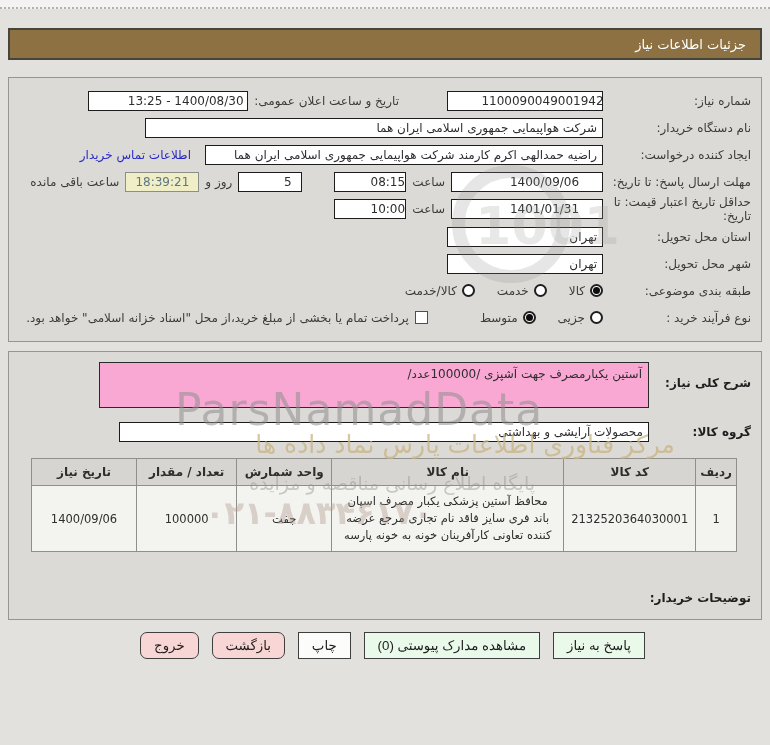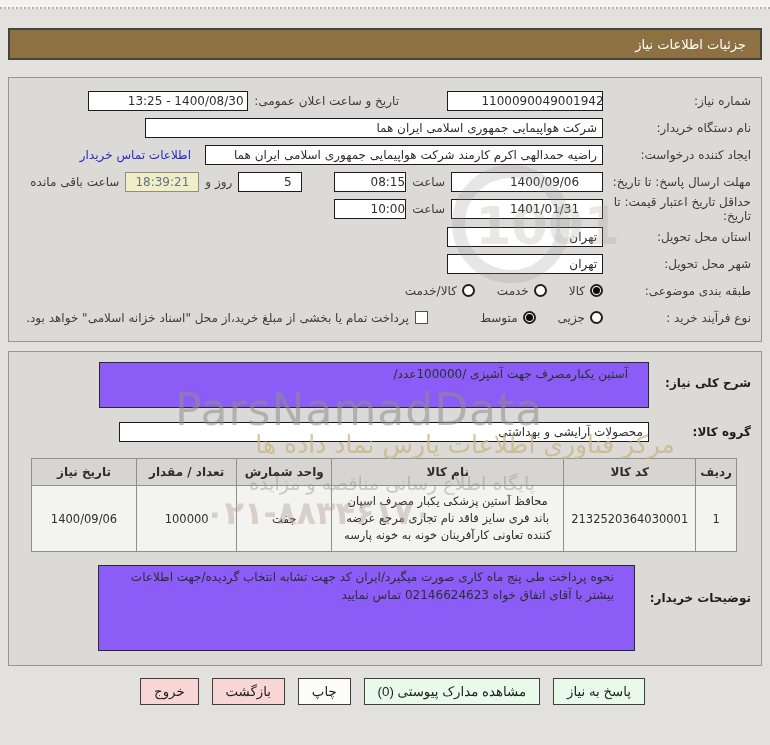--- a/index.html
+++ b/index.html
@@ -59,22 +59,22 @@
   .radio {
     width:13px; height:13px; flex:0 0 auto;
     border:2px solid #1f1f1f; border-radius:50%;
     background:#fff; position:relative;
   }
   .radio.on::after { content:""; position:absolute; inset:1px; background:#0c0c0c; border-radius:50%; }
   .opt { display:flex; align-items:center; gap:5px; margin-left:16px; }
   .checkbox { width:13px; height:13px; flex:0 0 auto; border:1px solid #4f4f4f; background:#fff; }
   .bold { font-weight:bold; color:#1f1f1f; }
   .txtbox {
-    background:#8b5cf6; border:1px solid #2a2a2a;
-    padding:2px 20px; line-height:1.5;
+    background:#f9a8d4; border:1px solid #2a2a2a;
+    padding:2px 6px; line-height:1.5;
     overflow:hidden;
     text-align:right;
   }
   .desc-box { width:550px; height:46px; }
   .notes-box { width:537px; height:86px; }
   .row-top { align-items:flex-start; }
   .section-head { margin:14px 4px 0 0; }
   .goods-table {
     border-collapse:collapse;
     margin:13px 14px 0 14px;
@@ -91,21 +91,21 @@
     margin:12px 125px 0 140px;
     display:flex; justify-content:space-between; align-items:center;
   }
   .btn {
     height:27px; border:1px solid #3f3f3f;
     display:inline-flex; align-items:center; justify-content:center;
     padding:0 13px; cursor:pointer; white-space:nowrap; color:#1e1e1e;
   }
   .btn-green { background:#eafaea; }
   .btn-white { background:#fcfcfa; }
-  .btn-pink  { background:#f9d6d6; }
+  .btn-pink  { background:#f9d6d6;border-radius:7px; }
   
   .wm { position:absolute; pointer-events:none; z-index:6; white-space:nowrap; }
   .wm-brand { top:384px; left:175px; font-size:44px; font-weight:normal; color:#8f8f8f; opacity:.55; letter-spacing:1px; }
   .wm-tan { top:430px; right:95px; font-size:25px; color:#c9b483; opacity:.75; }
   .wm-tender { top:472px; right:235px; font-size:19px; color:#9a9a96; opacity:.5; }
   .wm-phone { top:494px; left:205px; font-size:32px; color:#b29а8e; color:#b29a8e; opacity:.4; font-weight:bold; }
   .wm-circle { top:165px; right:200px; width:118px; height:118px; border:13px solid rgba(140,140,140,.22); border-radius:50%; }
   .wm-digits { top:196px; right:150px; font-size:52px; font-weight:bold; color:#9a9a96; opacity:.22;text-align:right; }
   .content { position:relative; z-index:2; }
 </style>
@@ -238,21 +238,20 @@
           <td class="name-cell">محافظ آستین پزشکی یکبار مصرف اسپان باند فری سایز فاقد نام تجاری مرجع عرضه کننده تعاونی کارآفرینان خونه به خونه پارسه</td>
           <td>جفت</td>
           <td>100000</td>
           <td>1400/09/06</td>
         </tr>
       </tbody>
     </table>
 
     <div class="frow row-top" style="margin-top:13px;">
       <span class="lbl bold" style="width:110px; padding-top:26px;">توضیحات خریدار:</span>
-      <div class="txtbox notes-box">نحوه پرداخت طی پنج ماه کاری صورت میگیرد/ایران کد جهت تشابه انتخاب گردیده/جهت اطلاعات بیشتر با آقای اتفاق خواه 02146624623 تماس نمایید</div>
     </div>
 
   </div>
 
   <div class="btn-row">
     <button class="btn btn-green">پاسخ به نیاز</button>
     <button class="btn btn-green">مشاهده مدارک پیوستی (0)</button>
     <button class="btn btn-white">چاپ</button>
     <button class="btn btn-pink">بازگشت</button>
     <button class="btn btn-pink">خروج</button>

